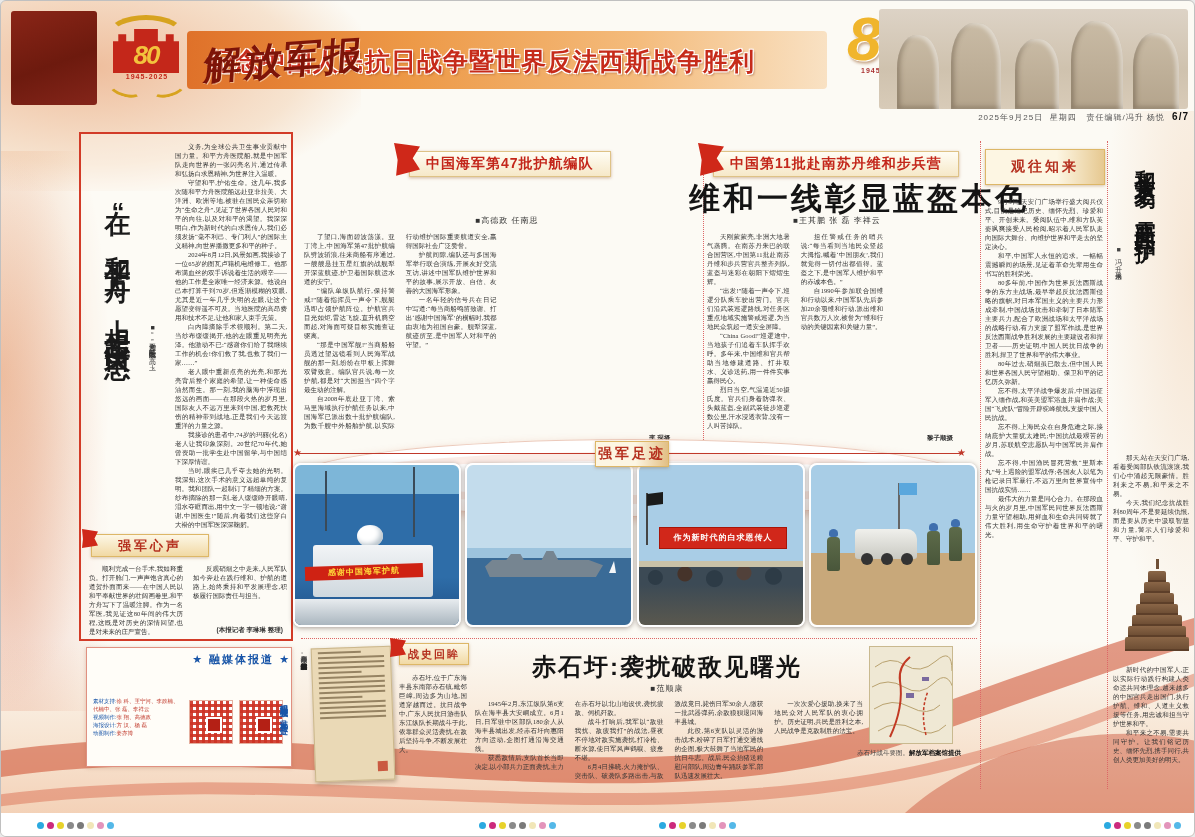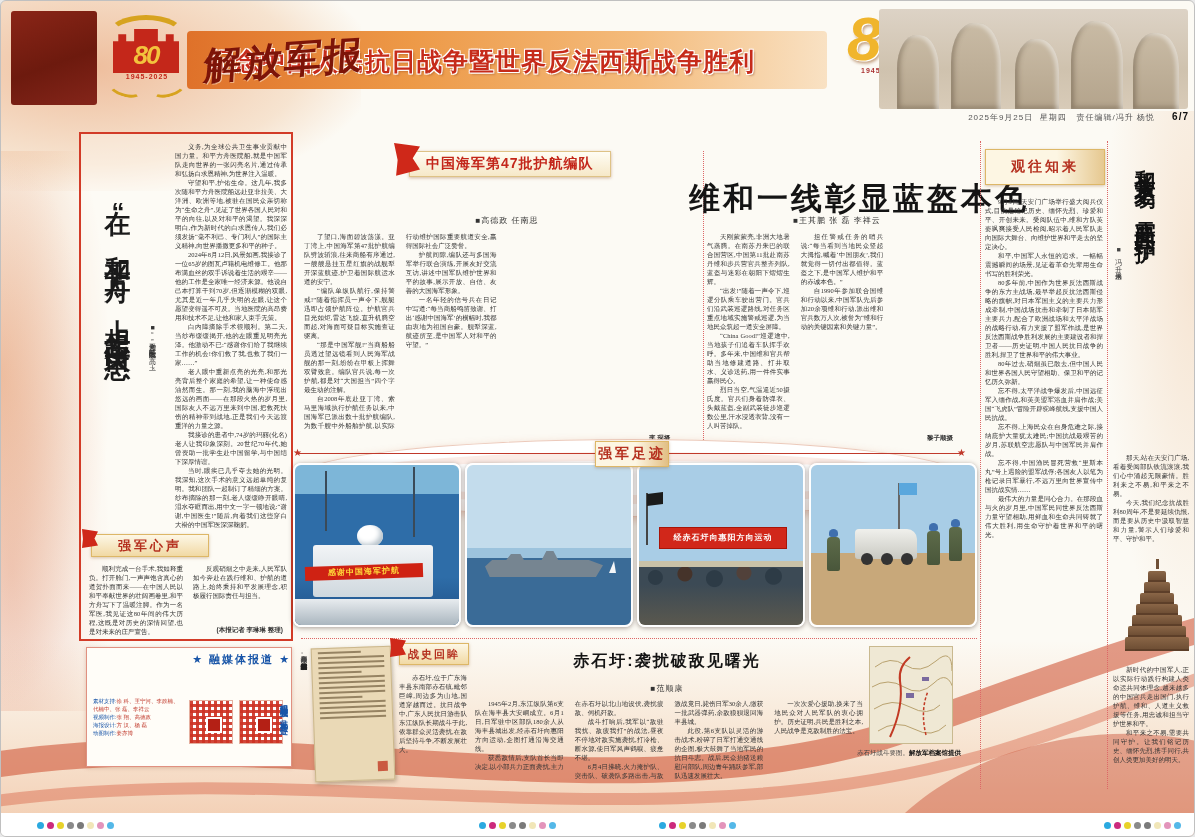--- a/index.html
+++ b/index.html
@@ -49,21 +49,21 @@
   #banner-zhounian{position:absolute;left:928px;top:16px;font-size:24px;font-weight:bold;color:#c62b1a;
     text-shadow:-1px -1px 0 #fff,1px 1px 0 #fff;}
   #banner-tekan{position:absolute;left:988px;top:12px;background:#c62b1a;color:#fff;font-size:22px;font-weight:bold;
     padding:3px 6px;border-radius:3px;letter-spacing:2px;}
   #relief-art{position:absolute;left:870px;top:0;width:309px;height:100px;border-radius:3px;overflow:hidden;
     background:linear-gradient(180deg,#ddd3c6,#cfc2ae 60%,#d8cbb8);}
   .relief-fig{position:absolute;bottom:0;background:linear-gradient(180deg,#c9bba5,#b4a48c);
     border-radius:45% 45% 0 0;box-shadow:inset -3px 2px 4px rgba(255,255,255,.5),inset 3px -2px 5px rgba(90,75,55,.45);}
   
   #dateline{position:absolute;left:960px;top:110px;width:228px;text-align:right;font-size:8px;color:#555;letter-spacing:1px;}
-  #dateline b{color:#111;font-size:10px;margin-left:14px;}
+  #dateline b{color:#111;font-size:10px;margin-left:4px;}
   
   .smalltext p{margin:0;text-indent:2em;text-align:justify;font-size:6.5px;line-height:9px;color:#333;
     font-family:"Liberation Serif","DejaVu Serif",serif;}
   .cols4{columns:4;column-gap:11px;column-fill:auto;overflow:hidden;}
   .cols3{columns:3;column-gap:11px;column-fill:auto;overflow:hidden;}
   .cols2{columns:2;column-gap:10px;column-fill:auto;overflow:hidden;}
   .col1{overflow:hidden;}
   .credit{position:absolute;font-size:6.5px;color:#333;font-weight:bold;}
   
   .gold-label{position:absolute;background:linear-gradient(180deg,#fdf7e6,#f1d9a4);border:1px solid #ddb767;
@@ -165,21 +165,21 @@
   #doc-caption{position:absolute;left:298px;top:650px;height:120px;writing-mode:vertical-rl;text-orientation:upright;
     font-size:6.5px;color:#444;}
   #doc-caption b{color:#222;}
   #old-doc{position:absolute;left:312px;top:646px;width:80px;height:134px;background:#ead9b6;transform:rotate(-2deg);
     border:1px solid #cbb78c;box-shadow:1px 2px 4px rgba(90,70,40,.4);overflow:hidden;}
   #old-doc .docline{margin:3px 6px 0 6px;height:2px;background:rgba(80,60,30,.55);}
   #old-doc .short{width:55%;}
   #doc-seal{position:absolute;right:6px;bottom:8px;width:10px;height:10px;background:#c23a24;opacity:.8;}
   #history-label{left:398px;top:642px;width:70px;height:22px;font-size:11px;letter-spacing:2px;}
   #history-side{position:absolute;left:398px;top:672px;width:68px;height:112px;}
-  #history-headline{left:486px;top:650px;width:360px;font-size:16px;letter-spacing:2px;}
+  #history-headline{left:486px;top:650px;width:360px;font-size:24px;letter-spacing:2px;}
   #history-byline{left:486px;top:682px;width:360px;}
   #history-body{position:absolute;left:474px;top:698px;width:388px;height:88px;}
   #battle-map{position:absolute;left:868px;top:645px;width:84px;height:98px;background:#efe8d4;border:1px solid #c9b98f;overflow:hidden;}
   #map-caption{position:absolute;left:856px;top:748px;width:110px;font-size:6.5px;color:#444;}
   #map-caption b{color:#111;}
   
   #media-box{position:absolute;left:85px;top:646px;width:206px;height:120px;background:#fffdf8;border:1px solid #e09080;
     box-shadow:0 1px 4px rgba(170,90,60,.3);}
   #media-banner{height:25px;background:linear-gradient(180deg,#e03a22,#c01d10);color:#fff;font-size:15px;font-weight:bold;
     display:flex;align-items:center;justify-content:center;letter-spacing:4px;}
@@ -280,20 +280,21 @@
       <p>“编队单纵队航行,保持警戒!”随着指挥员一声令下,舰艇迅即占领护航阵位。护航官兵目光如炬,雷达飞旋,直升机腾空而起,对海面可疑目标实施查证驱离。</p>
       <p>“那是中国军舰!”当商船船员透过望远镜看到人民海军战舰的那一刻,纷纷在甲板上挥舞双臂致意。编队官兵说,每一次护航,都是对“大国担当”四个字最生动的注解。</p>
       <p>自2008年底赴亚丁湾、索马里海域执行护航任务以来,中国海军已派出数十批护航编队,为数千艘中外船舶护航,以实际行动维护国际重要航道安全,赢得国际社会广泛赞誉。</p>
       <p>护航间隙,编队还与多国海军举行联合演练,开展友好交流互访,讲述中国军队维护世界和平的故事,展示开放、自信、友善的大国海军形象。</p>
       <p>一名年轻的信号兵在日记中写道:“每当商船鸣笛致谢、打出‘感谢中国海军’的横幅时,我都由衷地为祖国自豪。舰犁深蓝,航迹所至,是中国军人对和平的守望。”</p>
     </div>
   <div class="credit" id="navy-credit" data-name="navy-photo-credit">李 琛摄</div>
 
   <div class="vdots" style="left:702px;top:150px;height:293px;" data-name="column-divider"></div>
 
+  <div class="kicker" id="pk-kicker" data-name="pk-article-kicker">中国第11批赴南苏丹维和步兵营</div>
   <div class="headline" id="pk-headline" data-name="pk-article-headline">维和一线彰显蓝盔本色</div>
   <div class="byline" id="pk-byline" data-name="pk-article-byline">■王其鹏 张 磊 李祥云</div>
   <div id="pk-body" class="smalltext cols3" data-name="pk-article-body">
       <p>天刚蒙蒙亮,非洲大地暑气蒸腾。在南苏丹朱巴的联合国营区,中国第11批赴南苏丹维和步兵营官兵整齐列队,蓝盔与迷彩在朝阳下熠熠生辉。</p>
       <p>“出发!”随着一声令下,巡逻分队乘车驶出营门。官兵们沿武装巡逻路线,对任务区重点地域实施警戒巡逻,为当地民众筑起一道安全屏障。</p>
       <p>“China Good!”巡逻途中,当地孩子们追着车队挥手欢呼。多年来,中国维和官兵帮助当地修建道路、打井取水、义诊送药,用一件件实事赢得民心。</p>
       <p>烈日当空,气温逼近50摄氏度。官兵们身着防弹衣、头戴蓝盔,全副武装徒步巡逻数公里,汗水浸透衣背,没有一人叫苦掉队。</p>
       <p>担任警戒任务的哨兵说:“每当看到当地民众竖起大拇指,喊着‘中国朋友’,我们就觉得一切付出都值得。蓝盔之下,是中国军人维护和平的赤诚本色。”</p>
       <p>自1990年参加联合国维和行动以来,中国军队先后参加20余项维和行动,派出维和官兵数万人次,被誉为“维和行动的关键因素和关键力量”。</p>
     </div>
@@ -357,21 +358,21 @@
       <div id="hs-banner" data-name="thanks-banner">感谢中国海军护航</div>
       <div id="hs-hull" data-name="ship-hull"></div>
     </div>
     <div class="photo" id="photo-destroyer" data-name="photo-navy-destroyer">
       <div id="dd-ship" data-name="destroyer-silhouette"></div>
       <div id="dd-sail" data-name="sailboat-icon"></div>
     </div>
     <div class="photo" id="photo-friendship" data-name="photo-friendship-banner">
       <div id="fr-flagpole" data-name="flag-pole"></div>
       <div id="fr-flag" data-name="black-flag"></div>
-      <div id="fr-banner" data-name="friendship-banner">经赤石圩向惠阳方向运动</div>
+      <div id="fr-banner" data-name="friendship-banner">作为新时代的白求恩传人</div>
       <div id="fr-crowd" data-name="crowd"></div>
     </div>
     <div class="photo" id="photo-peacekeepers" data-name="photo-peacekeepers-patrol">
       <div id="un-pole" data-name="flag-pole"></div>
       <div id="un-flag" data-name="un-flag"></div>
       <div id="apc" data-name="armored-vehicle"></div>
       <div class="wheel" style="left:50px;" data-name="vehicle-wheel"></div>
       <div class="wheel" style="left:70px;" data-name="vehicle-wheel"></div>
       <div class="wheel" style="left:90px;" data-name="vehicle-wheel"></div>
       <div class="soldier" style="left:16px;top:72px;" data-name="peacekeeper-soldier"></div>

